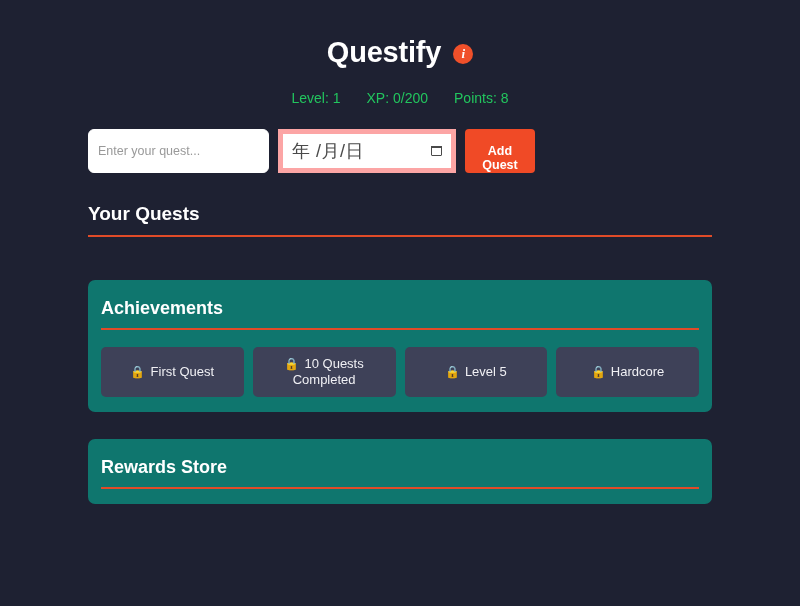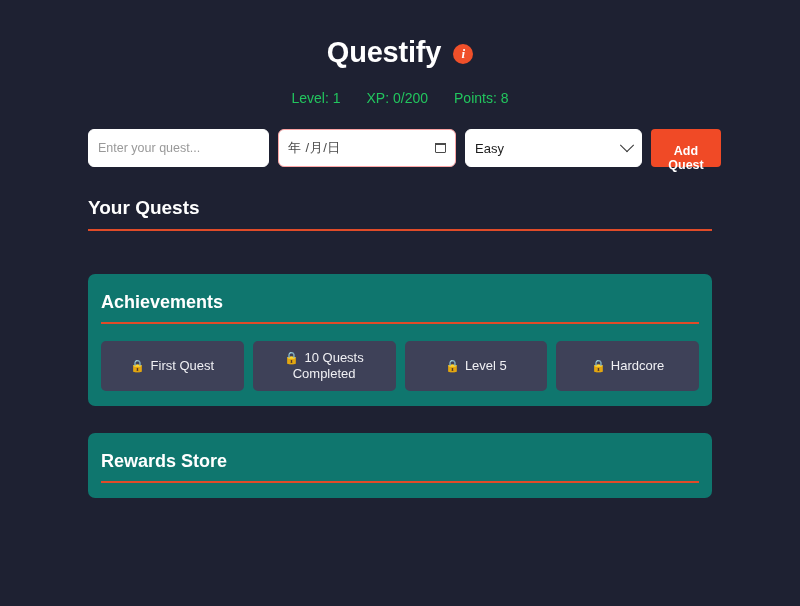--- a/index.html
+++ b/index.html
@@ -72,46 +72,46 @@
     color: #22c55e;
   }
   .stats span { white-space: nowrap; }
 
   
   .quest-form {
     display: flex;
     align-items: stretch;
     gap: 9px;
     margin-top: 23px;
-    height: 38px;
+    height: 44px;
   }
   .quest-input {
     flex: 0 0 180px;
     background: #ffffff;
     border: 1px solid #ffffff;
     border-radius: 6px;
     font-family: "Liberation Sans", sans-serif;
     font-size: 12.5px;
     color: #222222;
     padding: 0 9px;
     box-sizing: border-box;
     outline: none;
   }
   .quest-input::placeholder { color: #999999; }
   .date-input {
     flex: 0 0 178px;
     background: #ffffff;
-    border: 1px solid #fca5a5;
-    border-radius: 6px;
+    border: 5px solid #fca5a5;
+    border-radius: 0;
     box-sizing: border-box;
     padding: 0 9px;
     display: flex;
     align-items: center;
     justify-content: space-between;
-    font-size: 13px;
+    font-size: 18px;
     color: #4a4a4a;
     cursor: text;
   }
   .date-placeholder { letter-spacing: 0.5px; }
   .calendar-glyph {
     width: 11px; height: 10px;
     border: 1.4px solid #4a4a4a;
     border-radius: 1px;
     position: relative;
     box-sizing: border-box;
@@ -249,24 +249,20 @@
     </div>
 
     <div class="quest-form">
       <input class="quest-input" type="text" placeholder="Enter your quest..." style="">
 
       <div class="date-input">
         <span class="date-placeholder">年 /月/日</span>
         <span class="calendar-glyph"></span>
       </div>
 
-      <div class="difficulty-select">
-        <span>Easy</span>
-        <span class="chevron-down"></span>
-      </div>
 
       <button class="add-quest-button">Add Quest</button>
     </div>
 
     <div class="section-heading">Your Quests</div>
     <div class="quest-list"></div>
 
     <div class="panel">
       <div class="panel-title">Achievements</div>
       <div class="achievement-grid">

